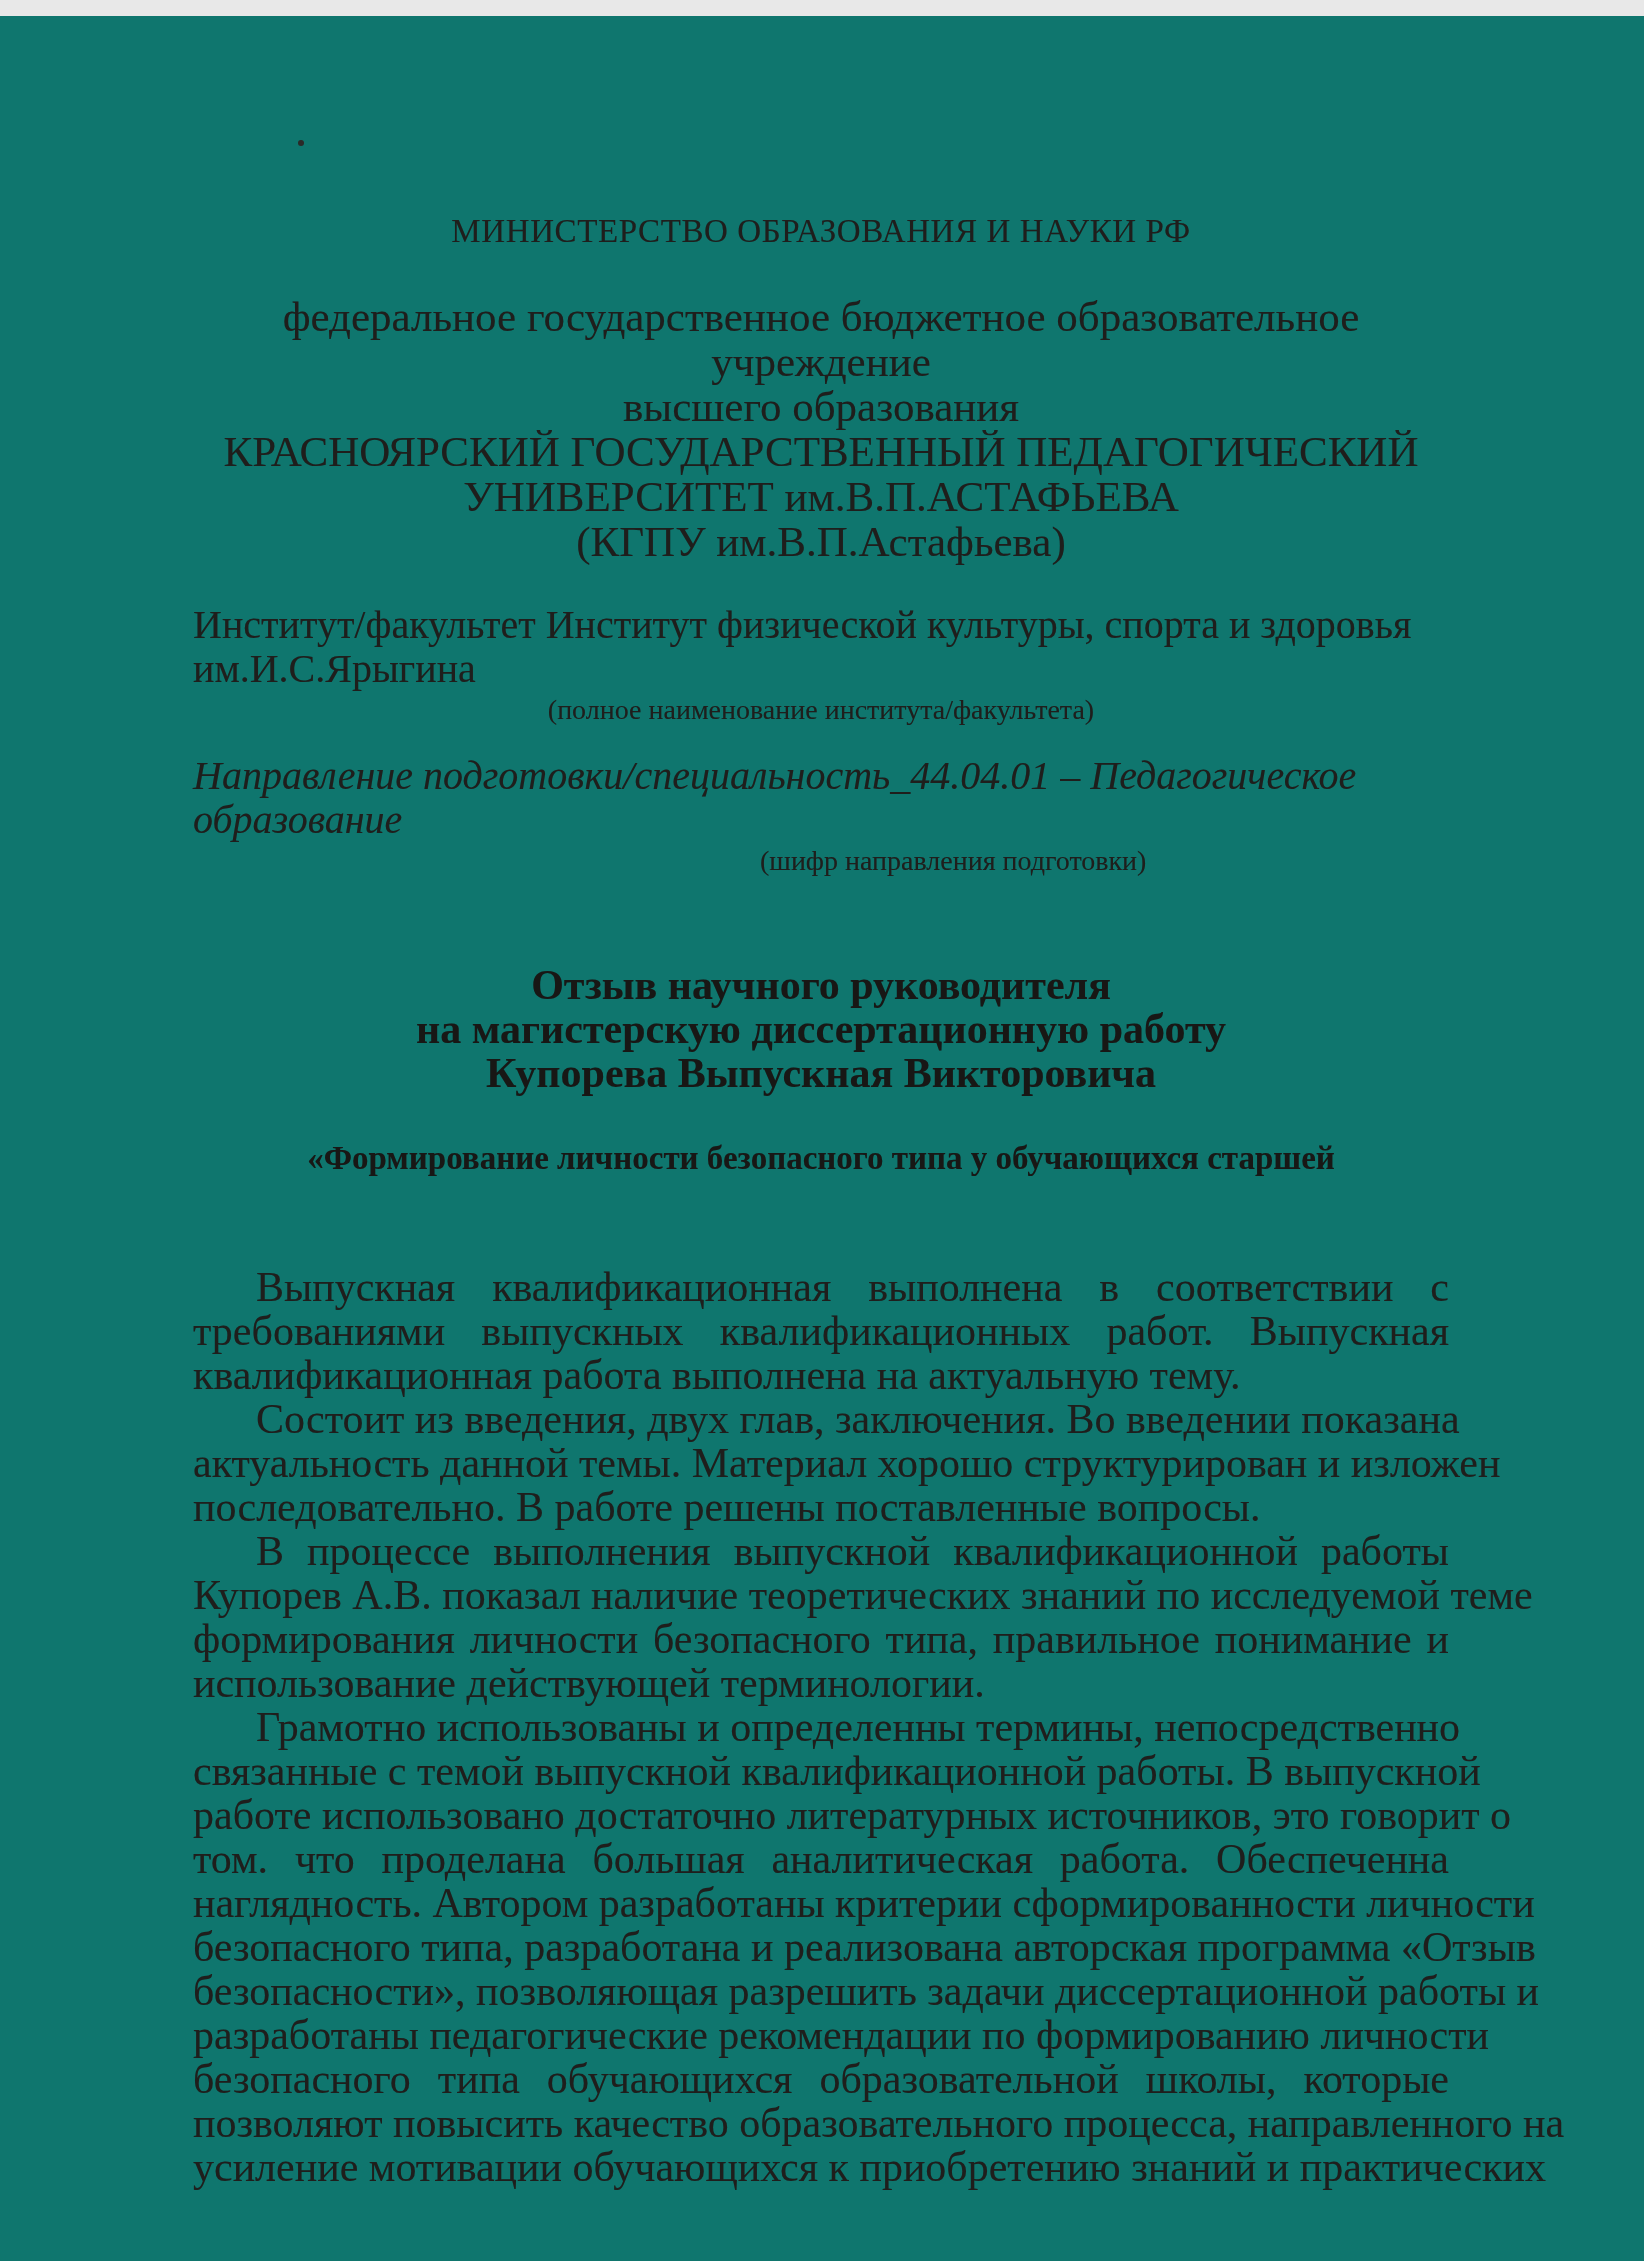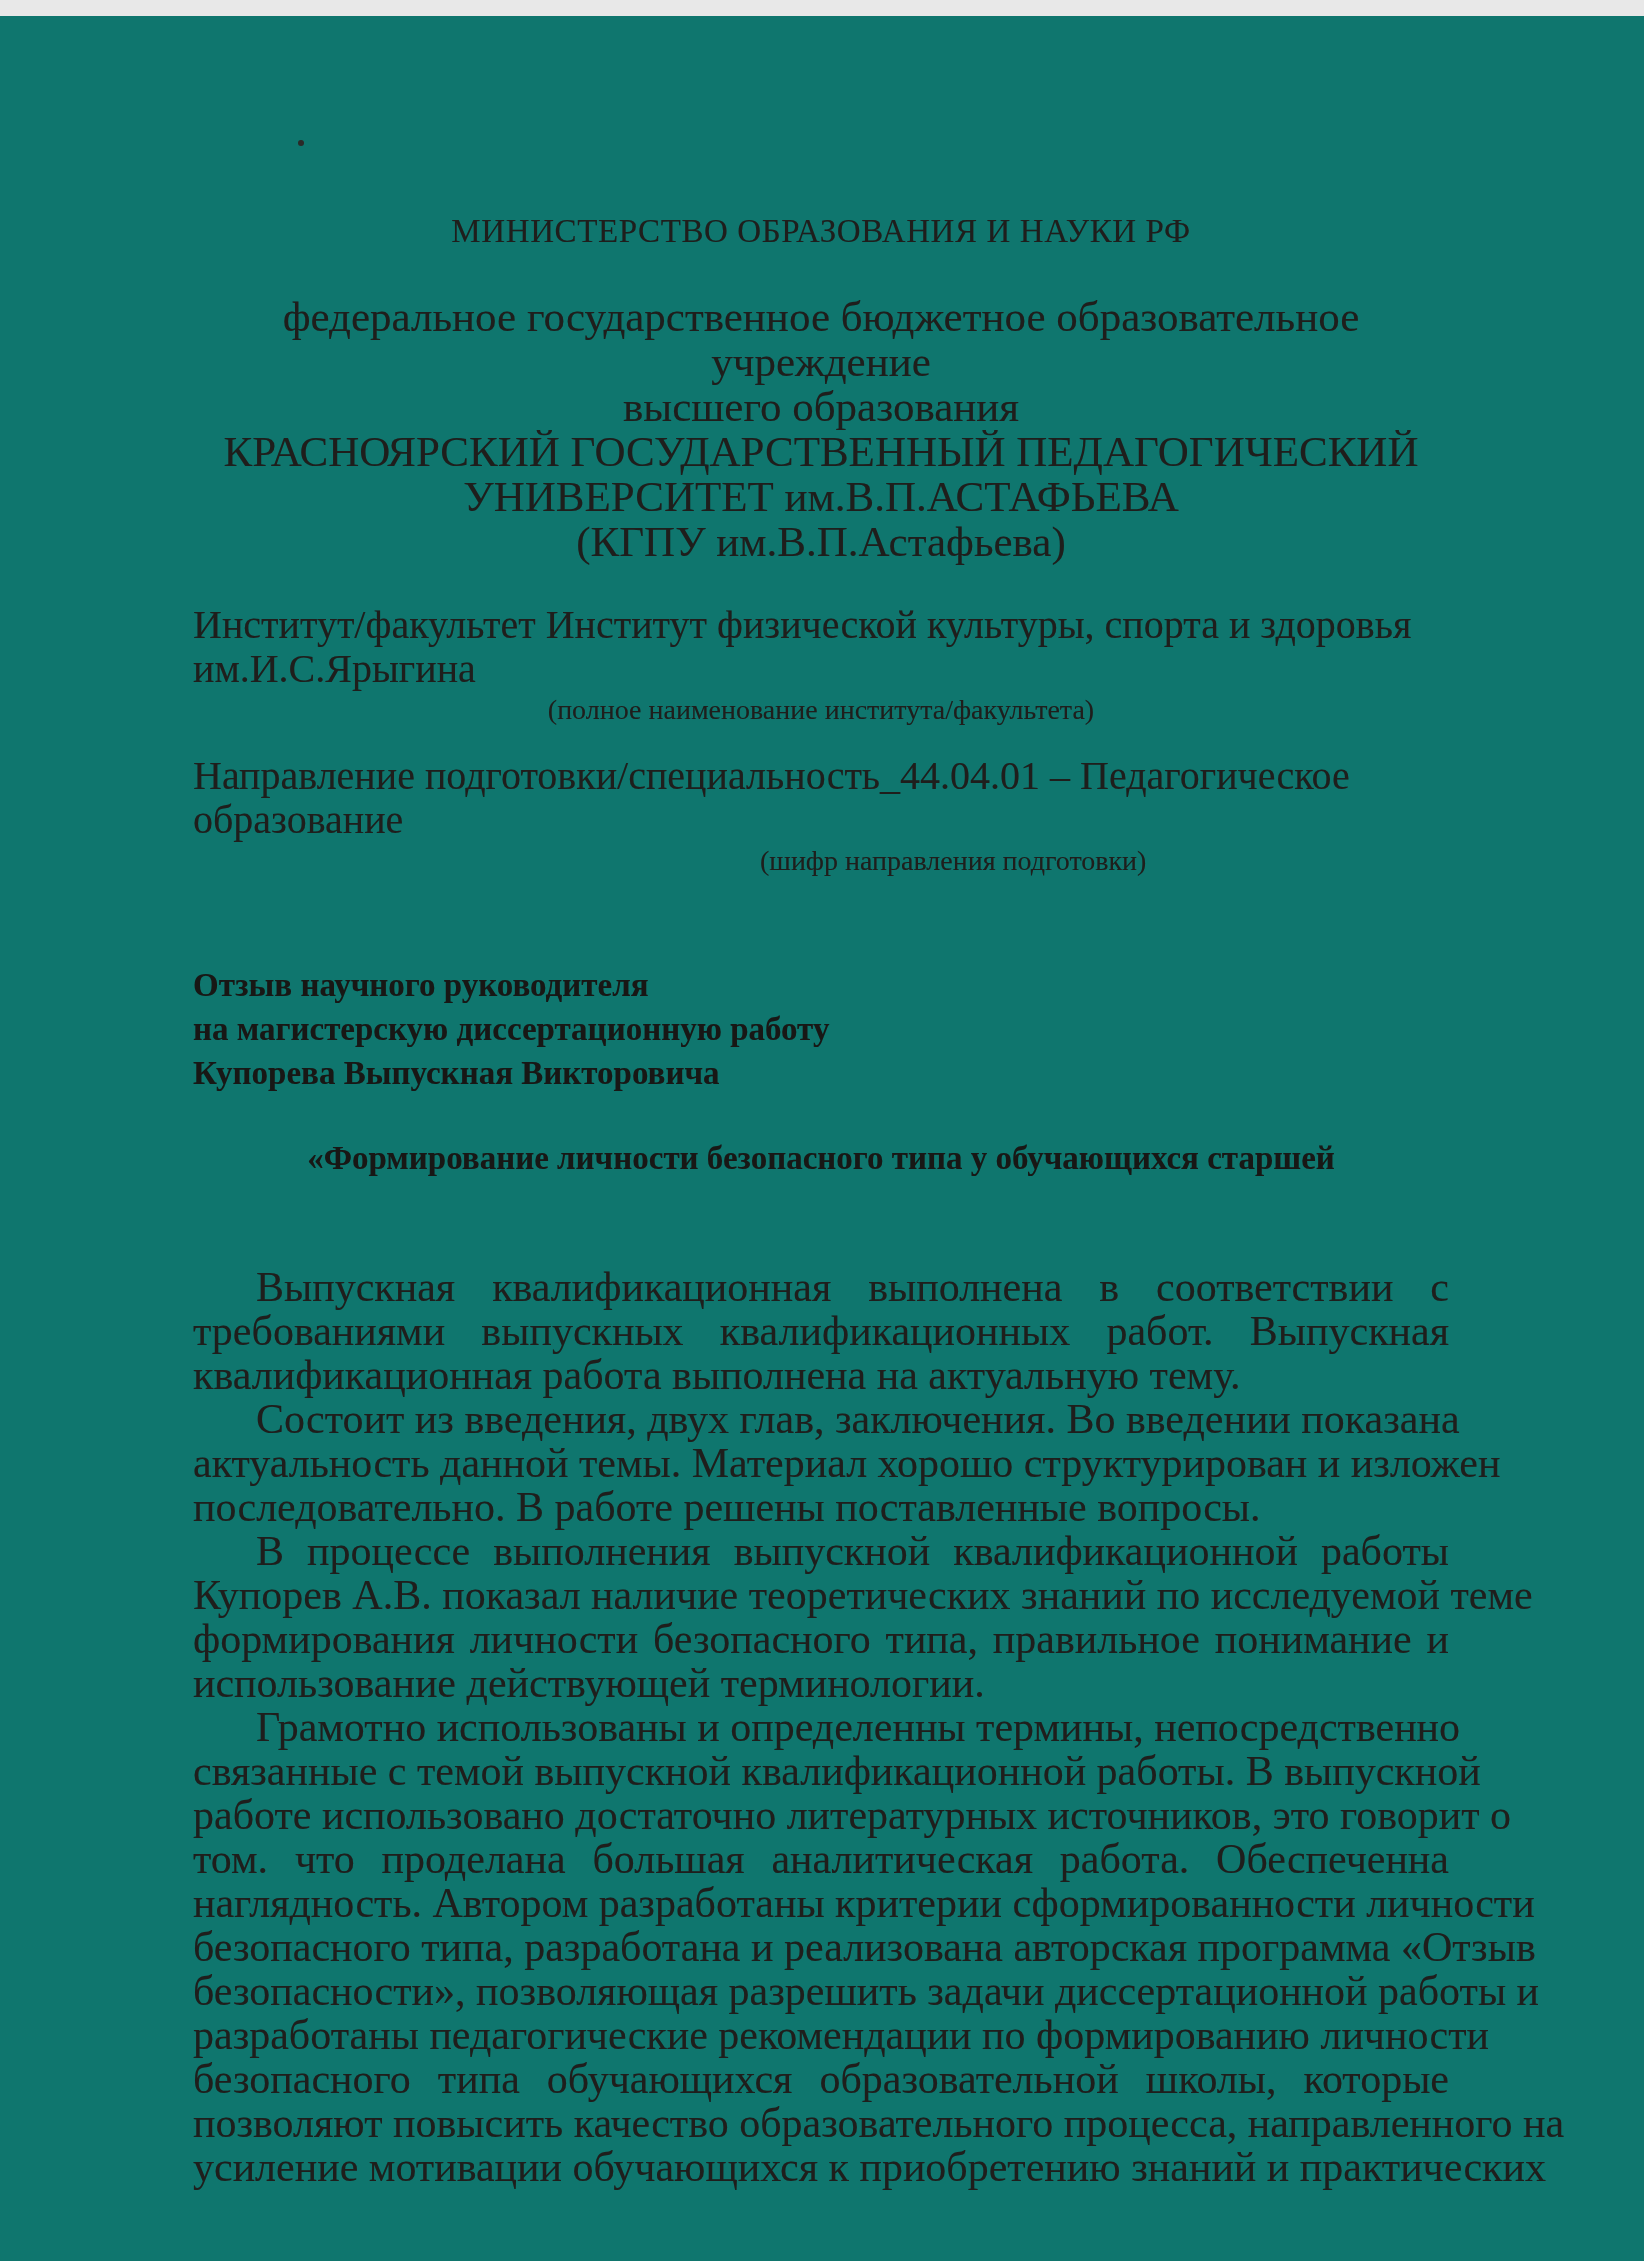--- a/index.html
+++ b/index.html
@@ -39,35 +39,35 @@
     line-height: 45px;
     text-align: center;
   }
 
   .form-row {
     margin-top: 39px;
     font-size: 40px;
     line-height: 44px;
     text-align: left;
   }
-  .form-row.direction { margin-top: 26.4px; }
+  .form-row.direction { margin-top: 26.4px; font-style: italic; }
 
   .caption {
     font-size: 28px;
     line-height: 37px;
   }
   .caption.centered { text-align: center; }
   .caption.indented { padding-left: 567px; }
 
   .review-heading {
     margin-top: 84px;
-    font-size: 33px;
+    font-size: 42px;
     line-height: 44px;
     font-weight: bold;
-    text-align: left;
+    text-align: center;
     color: #181715;
   }
 
   .thesis-title {
     margin-top: 41px;
     font-size: 33px;
     line-height: 45px;
     font-weight: bold;
     text-align: center;
     color: #181715;

